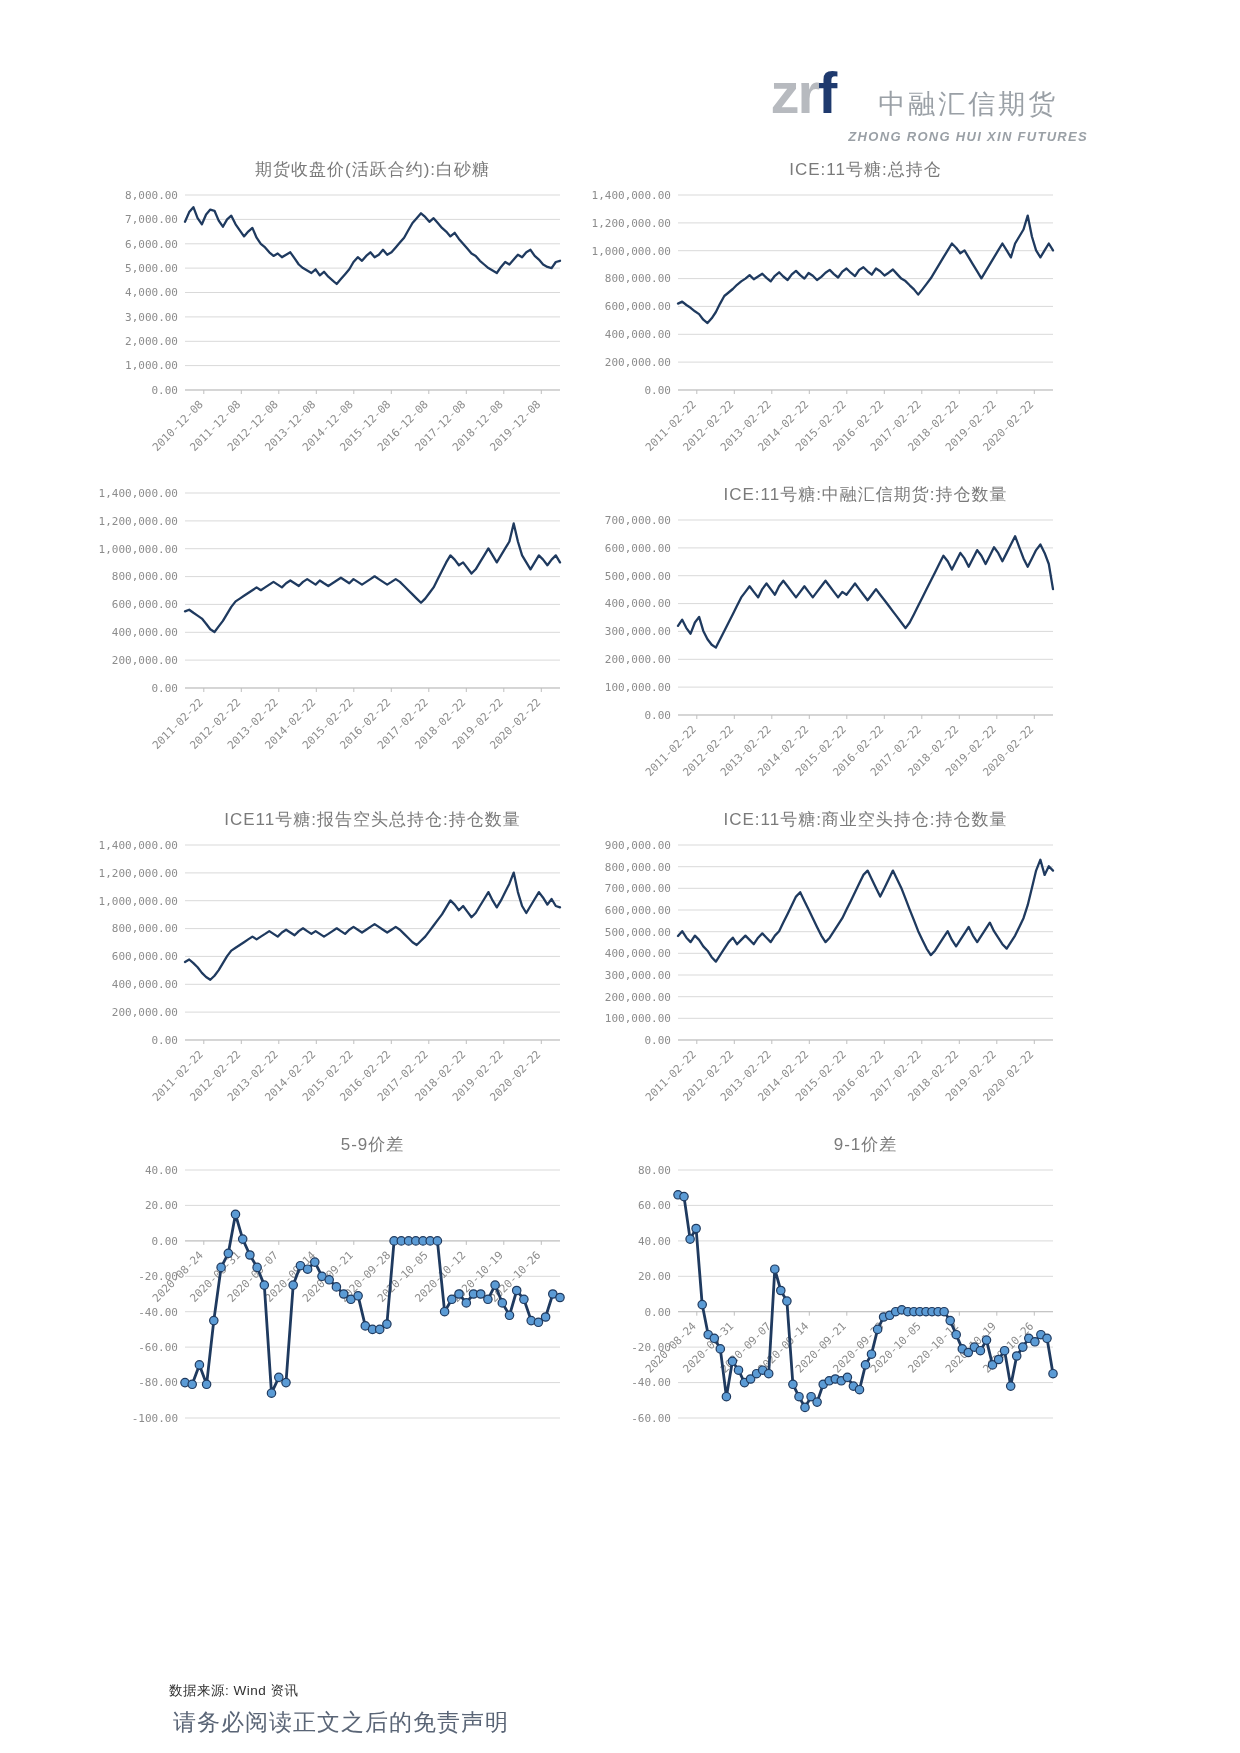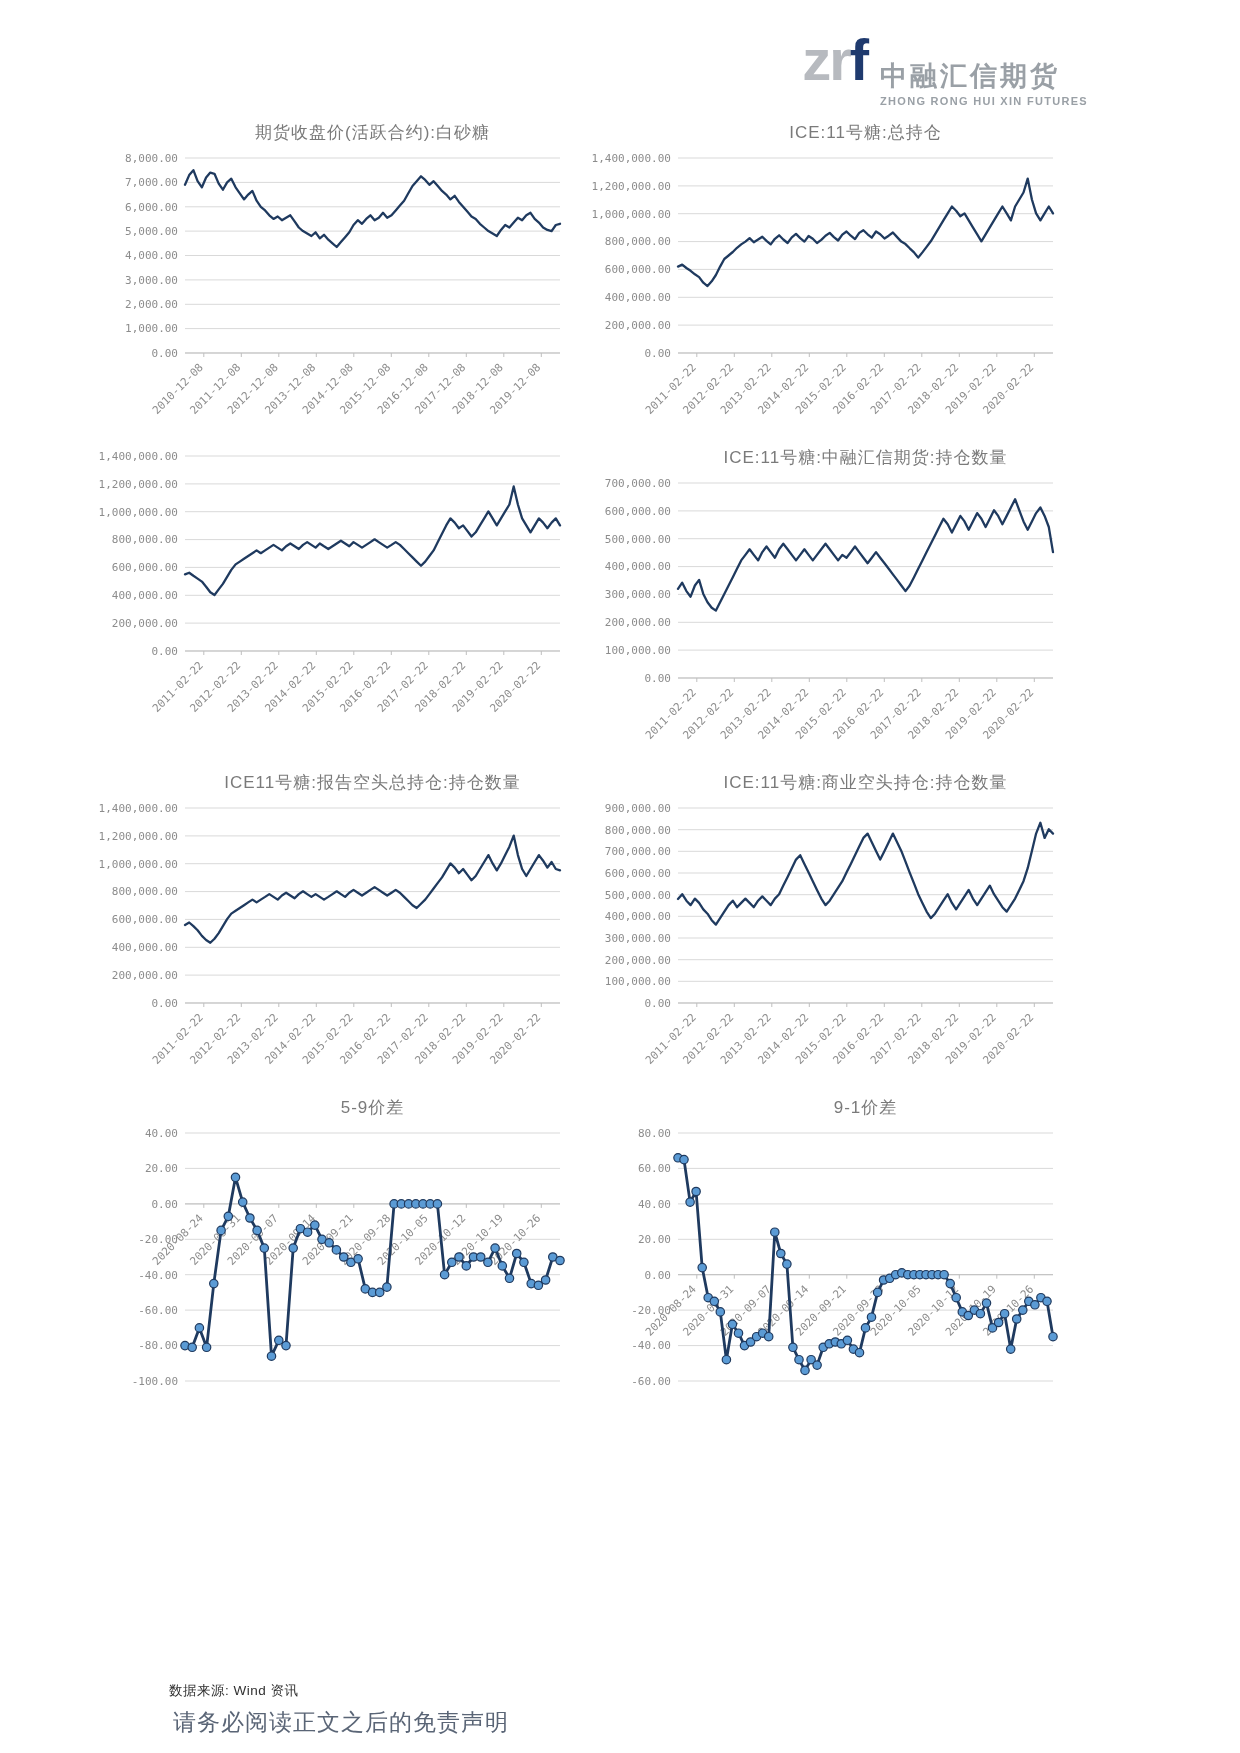--- a/index.html
+++ b/index.html
@@ -1,27 +1,27 @@
 <!DOCTYPE html>
 <html><head>
 <meta charset="utf-8">
 <style>
   html,body{margin:0;padding:0;background:#fff;}
   body{font-family:"Liberation Sans","DejaVu Sans",sans-serif;}
   .page{position:relative;width:1240px;height:1753px;background:#ffffff;overflow:hidden;}
 
   
-  .header{display:flex;justify-content:flex-end;padding:13px 152px 0 0;}
+  .header{display:flex;justify-content:flex-end;padding:41px 152px 0 0;text-align:center;}
   .logo{display:flex;align-items:center;}
   .logo-mark{font-size:58px;font-weight:bold;letter-spacing:-2px;line-height:1;}
   .logo-mark .zr{color:#b7babf;}
   .logo-mark .f{color:#1f3a6e;}
   .logo-text{margin-left:13px;}
-  .logo-cn{font-size:27px;font-weight:bold;color:#9aa0a6;letter-spacing:3px;line-height:1.15;margin-top:48px;}
-  .logo-en{font-size:11px;font-weight:bold;color:#9aa0a6;letter-spacing:1.3px;margin-top:3px;}
+  .logo-cn{font-size:27px;font-weight:normal;color:#9aa0a6;letter-spacing:3px;line-height:1.15;margin-top:48px;}
+  .logo-en{font-size:13px;font-weight:bold;color:#9aa0a6;letter-spacing:1.3px;margin-top:9px;font-style:italic;}
 
   
   .charts-grid{display:grid;grid-template-columns:485px 485px;column-gap:55px;row-gap:42px;margin:14px 0 0 85px;gap:8px;}
   .chart-cell{margin:0;padding:0;}
   .chart-title{text-align:center;padding-left:90px;font-size:17px;color:#7a7a7a;letter-spacing:1px;margin-bottom:4px;white-space:nowrap;}
   .chart-svg{display:block;}
 
   
   .footer{position:absolute;left:169px;top:1682px;}
   .footer-source{font-size:13.5px;color:#303030;letter-spacing:0.5px;}

